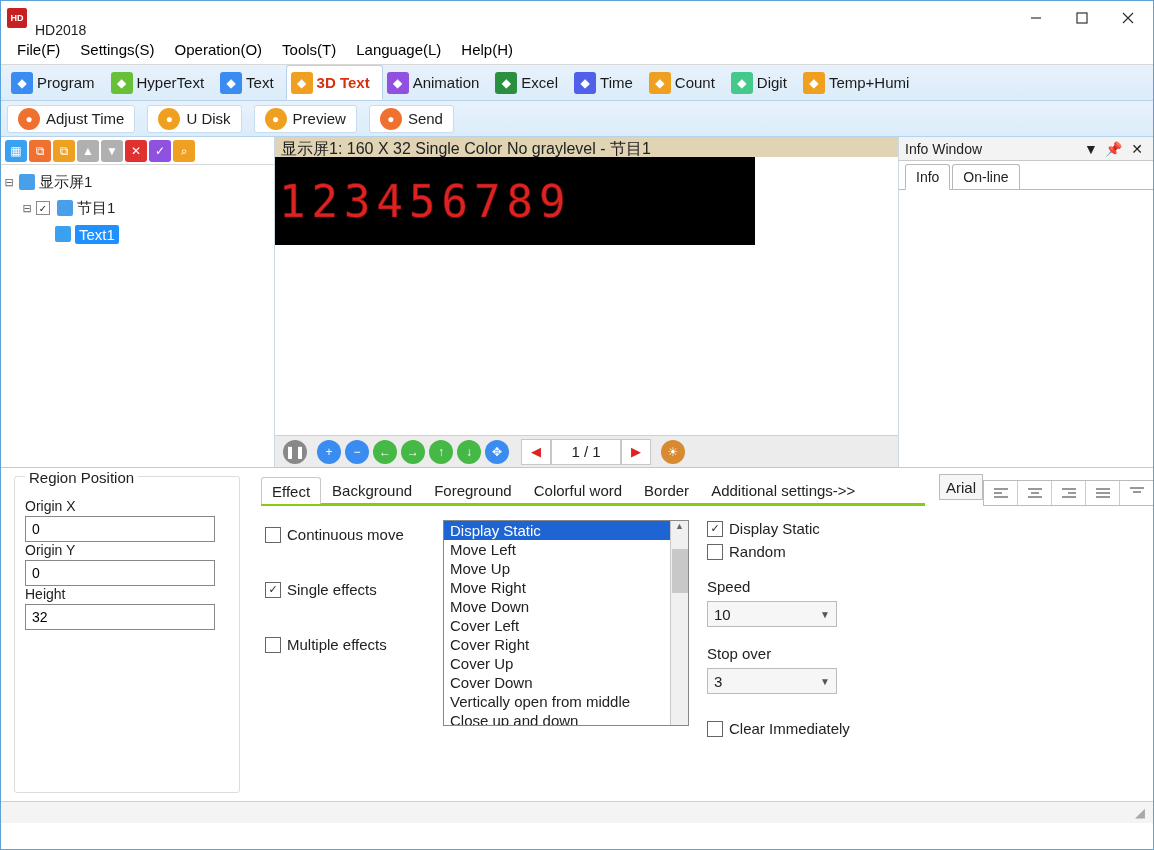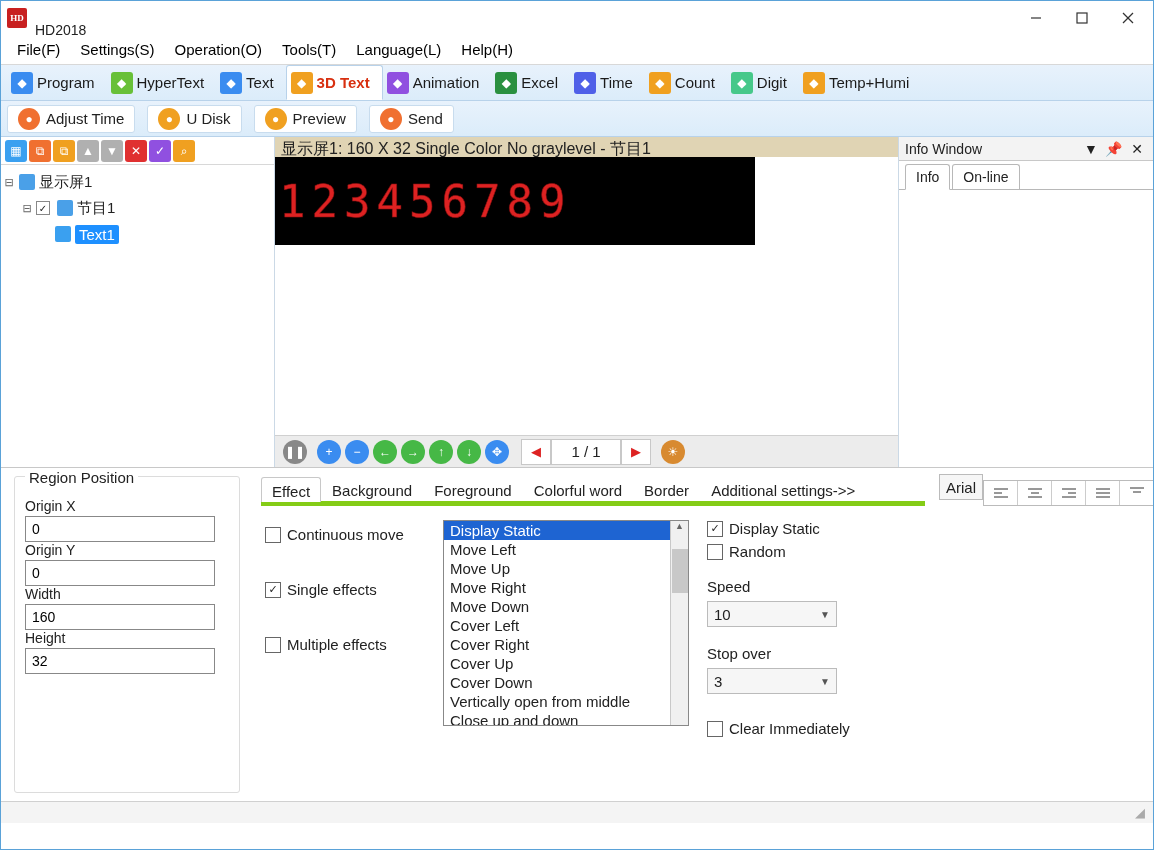--- a/index.html
+++ b/index.html
@@ -1,20 +1,20 @@
 <!DOCTYPE html>
 <html><head>
 <meta charset="utf-8">
 <style>
 * { box-sizing: border-box; margin: 0; padding: 0; font-family: "Segoe UI", Tahoma, Arial, sans-serif; }
 body { background: #fff; font-size: 13px; color: #222; width: 1154px; height: 850px; overflow: hidden; border: 1px solid #5aa2d8; }
 
 
 .titlebar { height: 34px; display: flex; align-items: center; padding: 0 2px; background:#fff; }
-.titlebar .app-icon { width: 20px; height: 20px; background: #c82020; margin: 0 8px 0 4px; display:flex; align-items:center; justify-content:center; color:#fff; font-size:9px; font-weight:bold; border-radius:2px;font-family:Liberation Serif, serif;}
+.titlebar .app-icon { width: 20px; height: 20px; background: #c82020; margin: 0 8px 0 4px; display:flex; align-items:center; justify-content:center; color:#fff; font-size:9px; font-weight:bold; border-radius:2px;}
 .titlebar .title { flex: 0 0 auto; font-size: 14px; margin-top: 24px; }
 .titlebar .spacer { flex: 1; }
 .winbtn { width: 46px; height: 30px; display:flex; align-items:center; justify-content:center; font-size:14px;}
 .winbtn svg { stroke:#333; }
 
 
 .menubar { height: 30px; display:flex; align-items:center; padding: 0 6px; border-bottom:1px solid #d8d8d8; background:#fff; }
 .menuitem { padding: 4px 10px; font-size:15px; color:#000;}
 
 
@@ -66,21 +66,21 @@
 
 .bottom { display:flex; height: 334px; border-top:1px solid #c8c8c8; }
 .regionbox { width: 252px; padding:8px 13px; }
 .regionbox .group { border:1px solid #dcdcdc; border-radius:3px; padding:10px 10px 14px 10px; height:100%;}
 .grouptitle { font-size:15px; color:#222; position:relative; top:-18px; background:#fff; display:inline-block; padding:0 4px;}
 .field { margin-top:-6px; margin-bottom:6px;}
 .fieldlabel { font-size:14px; color:#222; margin-bottom:2px; display:block;}
 .fieldinput { width:190px; height:26px; border:1px solid #888; padding:2px 6px; font-size:14px;}
 
 .effectspanel { flex:1; padding:8px 8px; }
-.subtabs { height:30px; display:flex; border-bottom:5px solid #84cc16;}
+.subtabs { height:30px; display:flex; border-bottom:3px solid #84cc16;}
 .subtab { padding:5px 10px; font-size:15px; border:1px solid transparent; border-bottom:none;}
 .subtab.active { border-color:#c8c8c8; border-top-left-radius:3px; border-top-right-radius:3px; background:#fff; position:relative; top:1px;}
 .effectbody { display:flex; padding:14px 4px; gap:18px;}
 .checkcol { width:160px; display:flex; flex-direction:column; gap:38px; padding-top:6px;}
 .checkrow { display:flex; align-items:center; gap:6px; font-size:15px;}
 .checkbox { width:16px; height:16px; border:1px solid #666; display:flex; align-items:center; justify-content:center; font-size:11px;}
 .listbox { width:246px; height:206px; border:1px solid #888; overflow:hidden; position:relative; font-size:15px;}
 .listbox .scrollthumb { position:absolute; right:0; top:0; width:18px; height:100%; background:#f0f0f0; border-left:1px solid #c8c8c8;}
 .listbox .scrollthumb .thumb { width:16px; height:44px; background:#c8c8c8; margin:1px; margin-top:18px;}
 .listitem { padding:0 6px; height:19px; line-height:19px; white-space:nowrap;}
@@ -278,24 +278,20 @@
       <span class="grouptitle">Region Position</span>
       <div class="field">
         <span class="fieldlabel">Origin X</span>
         <input class="fieldinput" value="0" style="">
       </div>
       <div class="field">
         <span class="fieldlabel">Origin Y</span>
         <input class="fieldinput" value="0" style="">
       </div>
       <div class="field">
-        <span class="fieldlabel">Width</span>
-        <input class="fieldinput" value="160" style="">
-      </div>
-      <div class="field">
         <span class="fieldlabel">Height</span>
         <input class="fieldinput" value="32" style="">
       </div>
     </div>
   </div>
 
   <div class="effectspanel">
     <div class="subtabs" id="subtabs">
         <div class="subtab active">Effect</div>
         <div class="subtab">Background</div>

